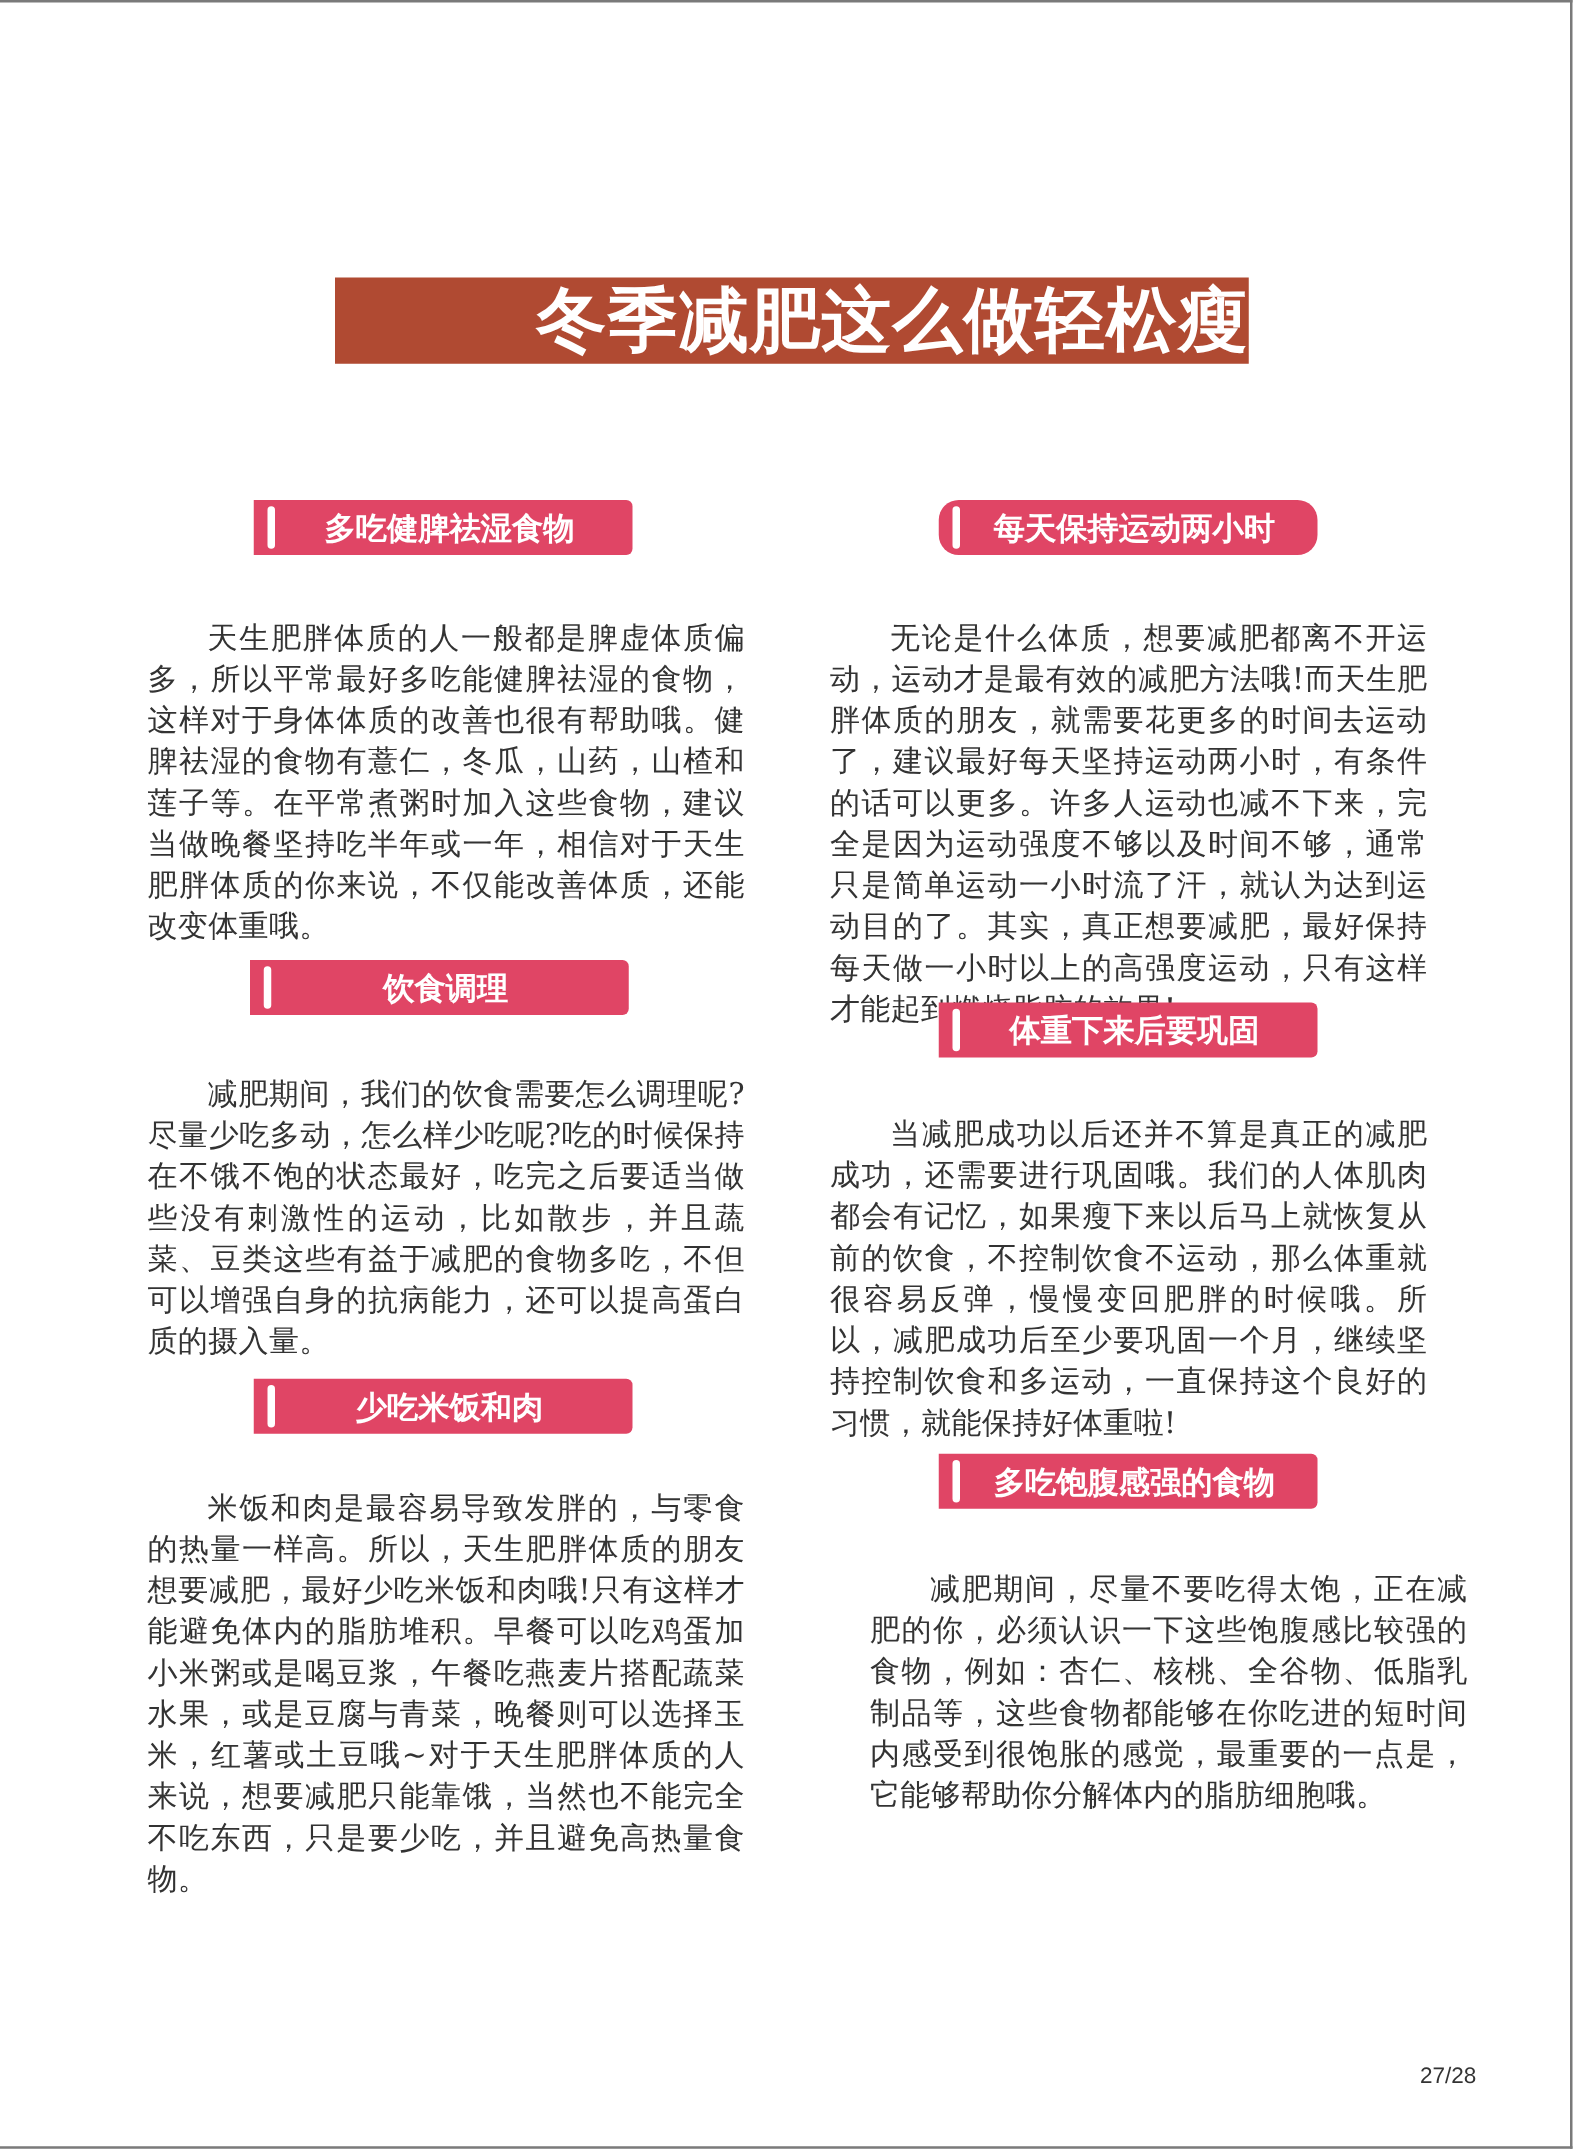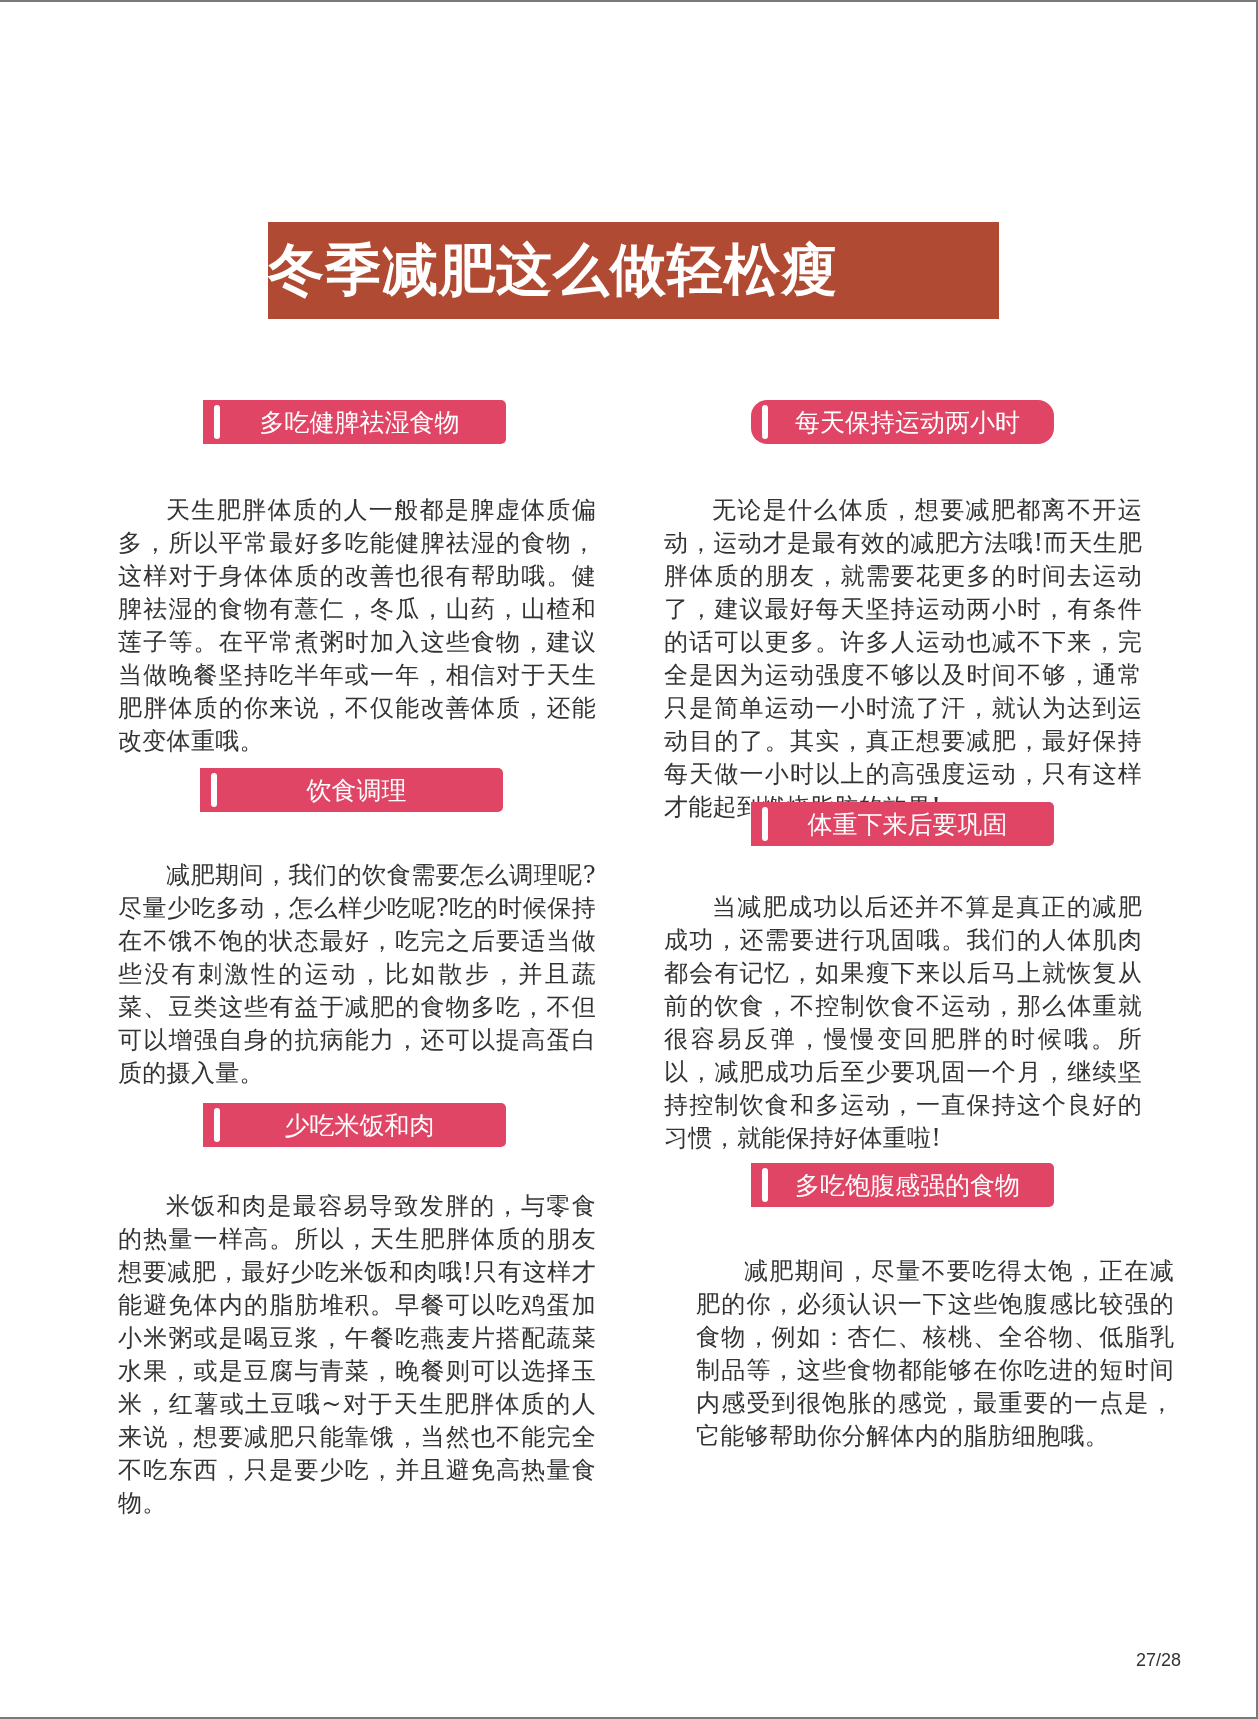--- a/index.html
+++ b/index.html
@@ -5,42 +5,42 @@
   html, body { margin: 0; padding: 0; background: #ffffff; }
   body {
     width: 1258px; height: 1719px; position: relative; overflow: hidden;
     font-family: "DejaVu Serif", "Liberation Serif", serif;
   }
   .page-border-top { position: absolute; left: 0; top: 0; width: 1258px; height: 2px; background: #7a7a7a; }
   .page-border-right { position: absolute; right: 0; top: 0; width: 2px; height: 1719px; background: #7a7a7a; }
   .page-border-bottom { position: absolute; left: 0; bottom: 0; width: 1258px; height: 2px; background: #7a7a7a; }
 
   .title-banner {
-    position: absolute; left: 268px; top: 222px; width: 731px; height: 97px;
+    position: absolute; left: 268px; top: 222px; width: 731px; height: 69px;
     background: #b04a32;
-    display: flex; align-items: center; justify-content: flex-start;
+    display: flex; align-items: center; justify-content: flex-end;
   }
   .title-text {
     color: #ffffff; font-family: "DejaVu Sans", "Liberation Sans", sans-serif;
     font-weight: bold; font-size: 56px; letter-spacing: 1px;
   }
 
   .section-header {
     position: absolute; width: 303px; height: 44px;
     background: #e04565;
     border-radius: 0 5px 5px 0;
     display: flex; align-items: center; justify-content: center;
   }
   .section-header .bar {
     position: absolute; left: 11px; top: 5px; width: 6px; height: 34px;
     background: #ffffff; border-radius: 3px;
   }
   .section-header .label {
     color: #ffffff; font-family: "DejaVu Sans", "Liberation Sans", sans-serif;
-    font-weight: normal; font-size: 25px; padding-left: 10px;
+    font-weight: bold; font-size: 25px; padding-left: 10px;
   }
 
   .para {
     position: absolute; width: 478px;
     font-size: 24px; line-height: 33px; color: #333333;
     text-align: justify; text-indent: 2em; margin: 0;
     letter-spacing: 0.3px;
   }
 
   .page-number {

